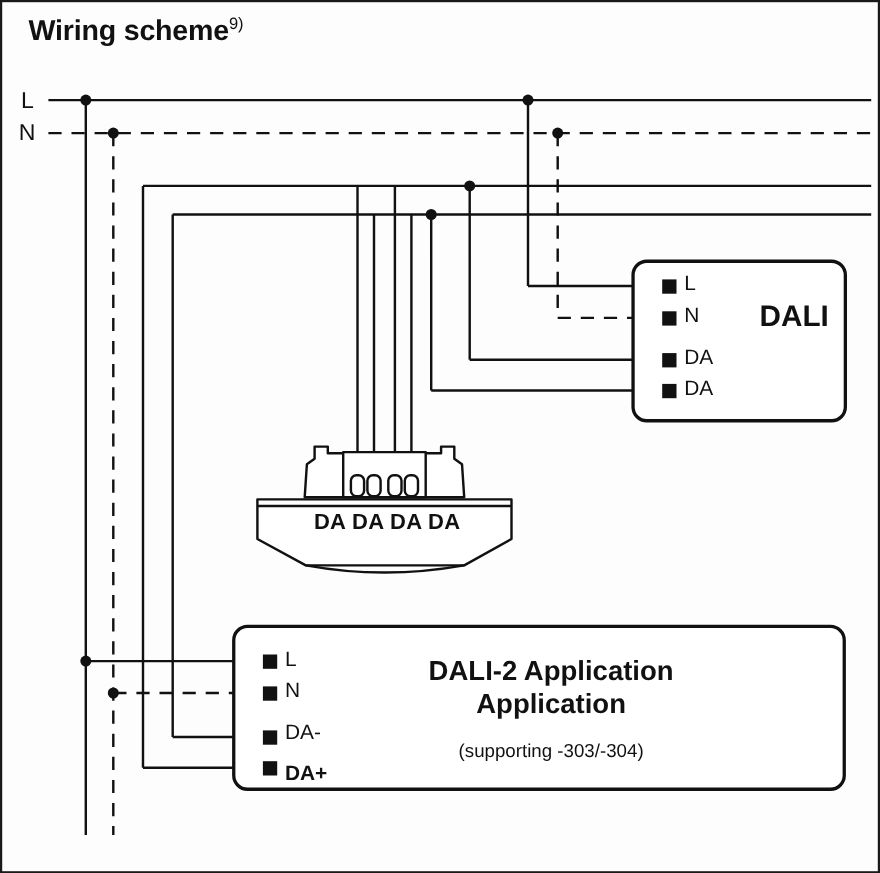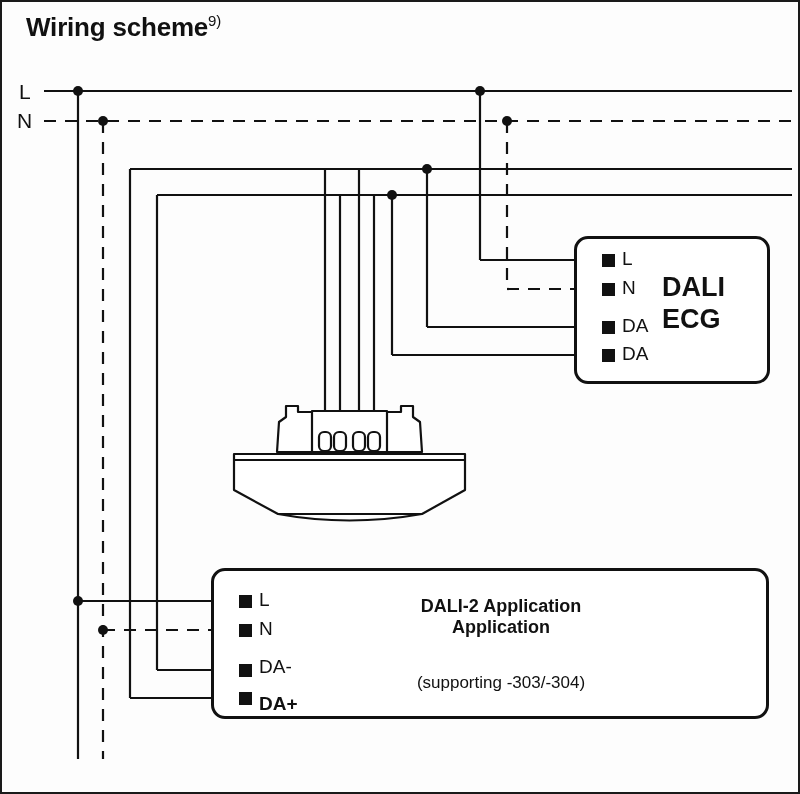--- a/index.html
+++ b/index.html
@@ -50,22 +50,22 @@
     white-space:nowrap;
     line-height:1;
   }
   .dev-title{
     position:absolute;
     font-weight:bold;color:#111;
     text-align:center;
     line-height:1.18;
     white-space:nowrap;
   }
-  #ecg-title{left:660px;top:270px;font-size:27px;width:120px;text-align:left;}
-  #ctrl-title{left:309px;top:594px;font-size:18px;width:380px;}
+  #ecg-title{left:660px;top:270px;font-size:27px;width:120px;text-align:center;}
+  #ctrl-title{left:309px;top:594px;font-size:25px;width:380px;}
   #ctrl-sub{
     position:absolute;left:309px;top:671px;width:380px;
     text-align:center;font-size:17px;color:#111;white-space:nowrap;
   }
   .sensor-lbl{
     position:absolute;left:255px;top:462px;width:190px;
     text-align:center;font-size:20px;font-weight:bold;color:#111;
     letter-spacing:0.3px;
   }
 </style>
@@ -161,23 +161,23 @@
   <div class="term" style="left:600px;top:252px;"></div>
   <div class="term-label" style="left:620px;top:247px;">L</div>
   <div class="term" style="left:600px;top:281px;"></div>
   <div class="term-label" style="left:620px;top:276px;">N</div>
   <div class="term" style="left:600px;top:319px;"></div>
   <div class="term-label" style="left:620px;top:314px;">DA</div>
   <div class="term" style="left:600px;top:347px;"></div>
   <div class="term-label" style="left:620px;top:342px;">DA</div>
   <div class="dev-title" id="ecg-title">
     <div>DALI</div>
-    <div>ECG</div>
   </div>
 
+  <div class="sensor-lbl">DA DA DA DA</div>
 
   <div class="devbox" id="ctrl-box"></div>
   <div class="term" style="left:237px;top:593px;"></div>
   <div class="term-label" style="left:257px;top:588px;">L</div>
   <div class="term" style="left:237px;top:622px;"></div>
   <div class="term-label" style="left:257px;top:617px;">N</div>
   <div class="term" style="left:237px;top:662px;"></div>
   <div class="term-label" style="left:257px;top:692px;font-weight:bold;">DA+</div>
   <div class="term" style="left:237px;top:690px;"></div>
   <div class="term-label" style="left:257px;top:655px;">DA-</div>

